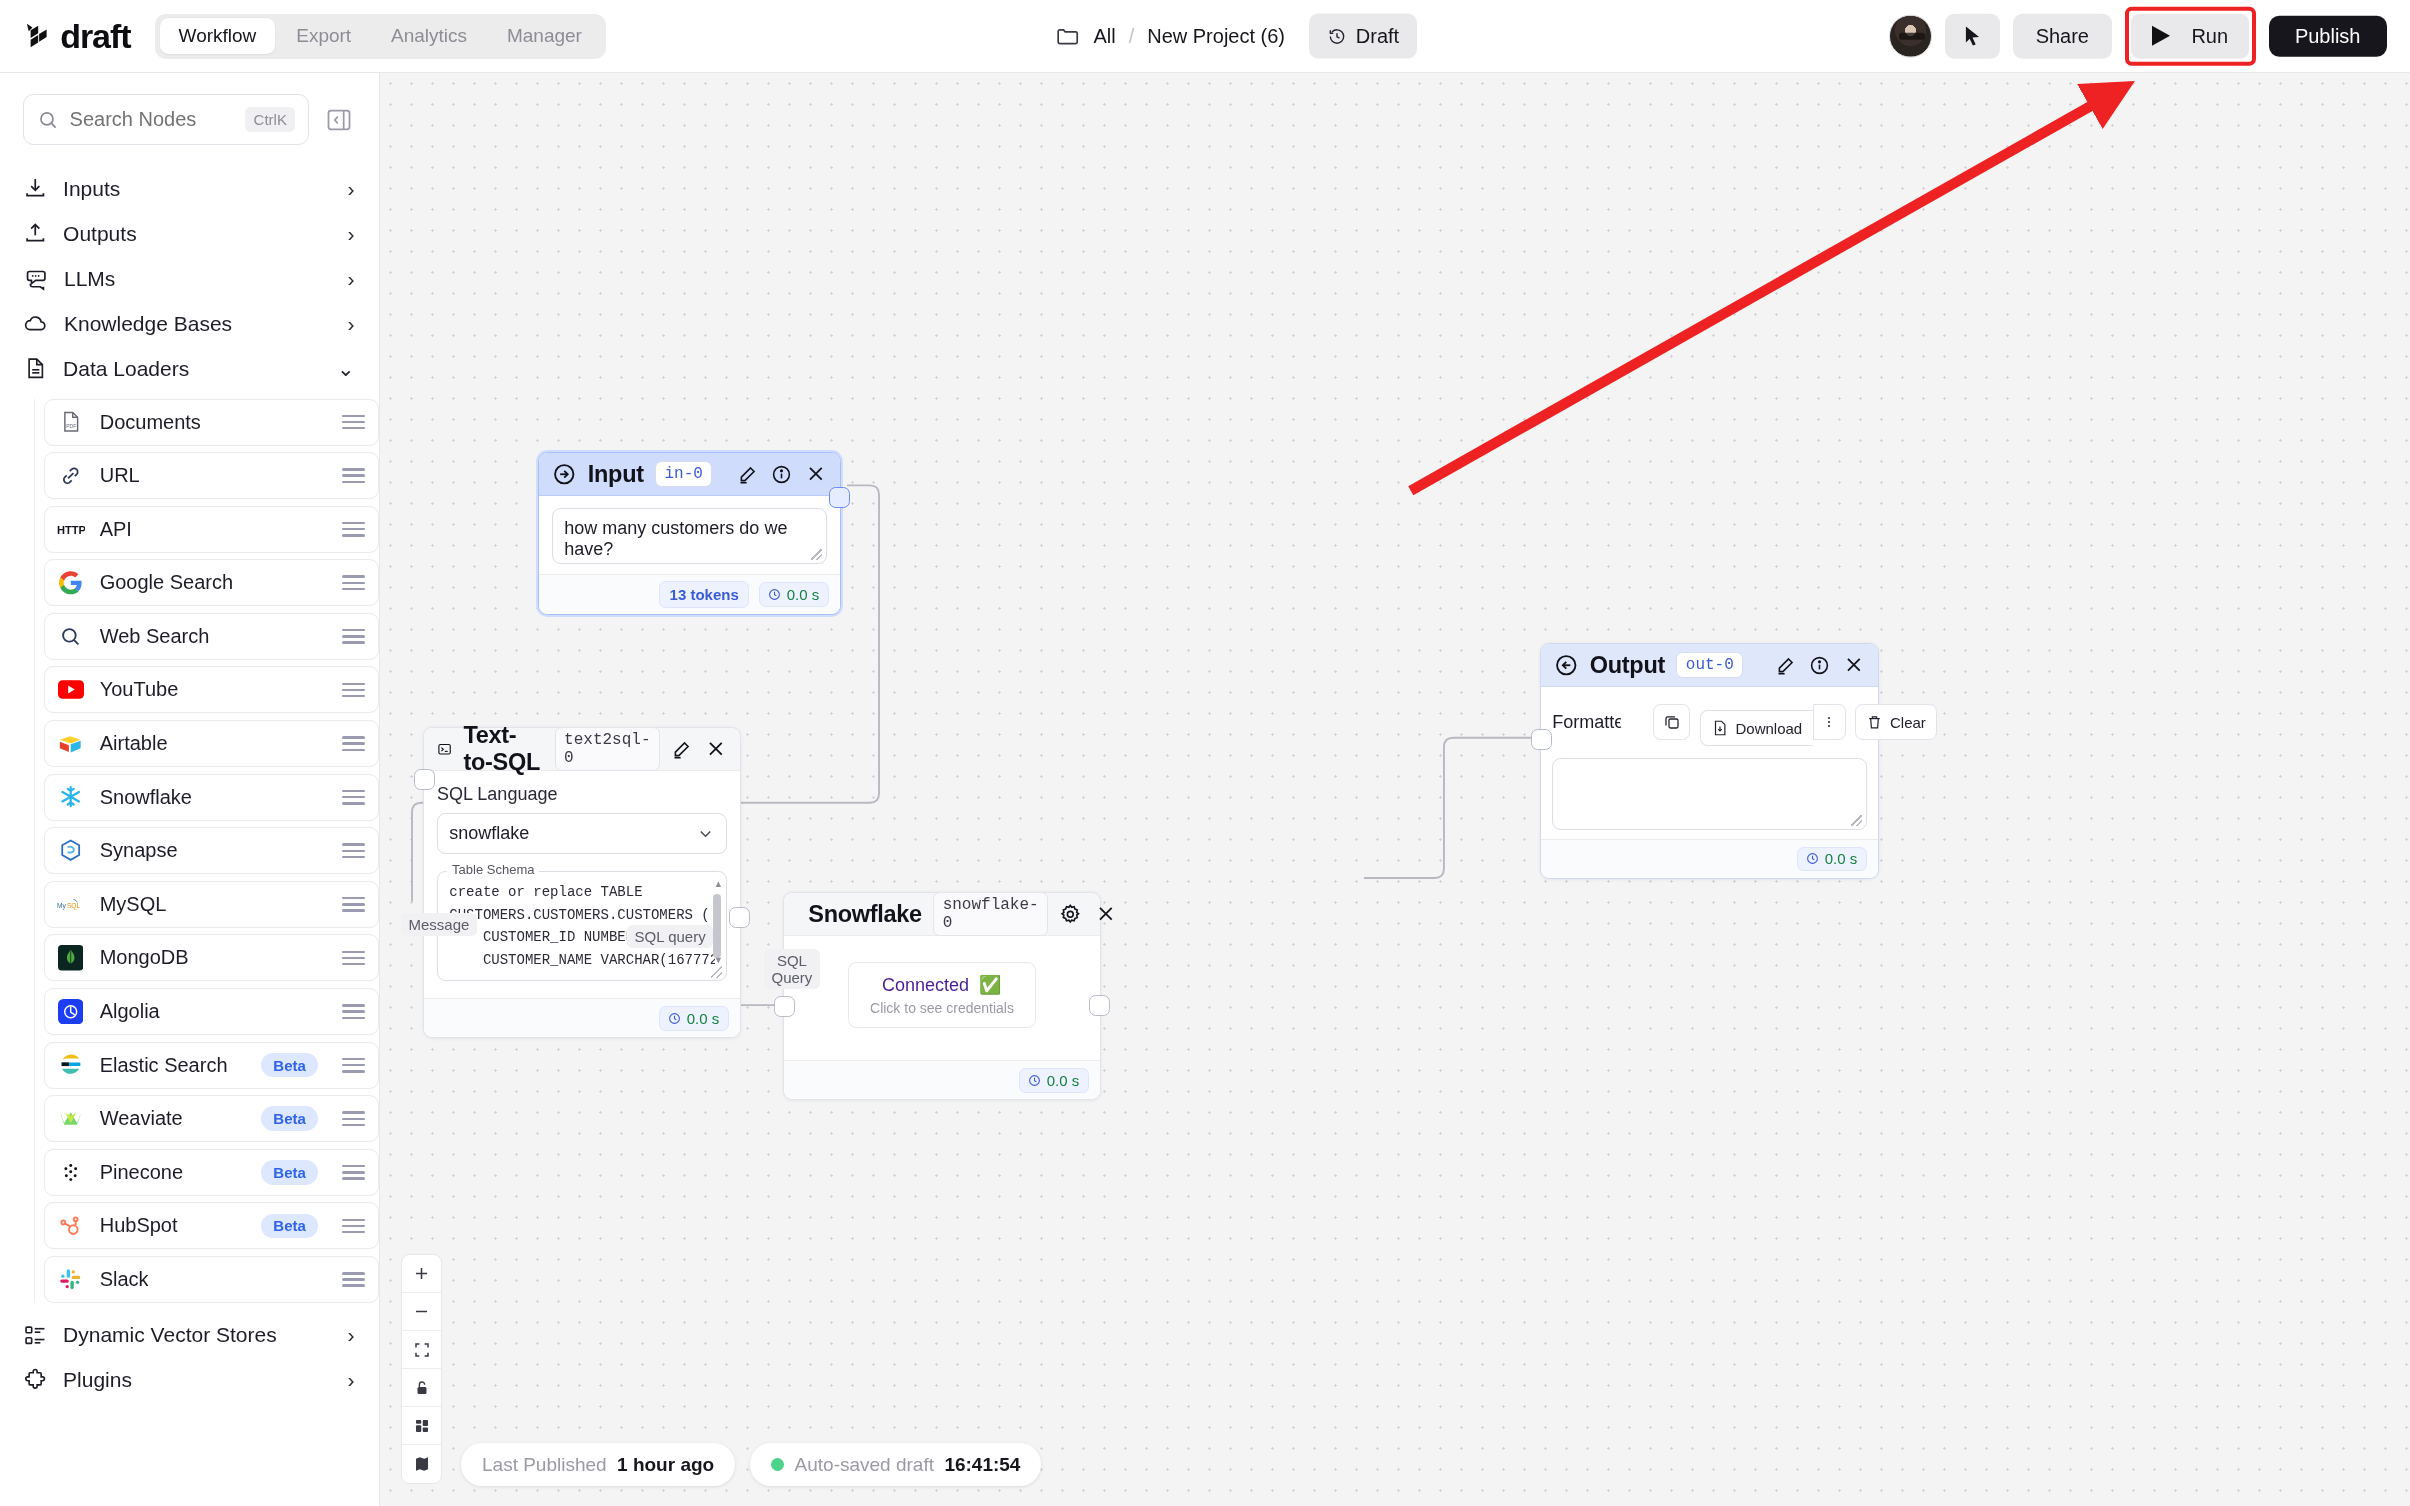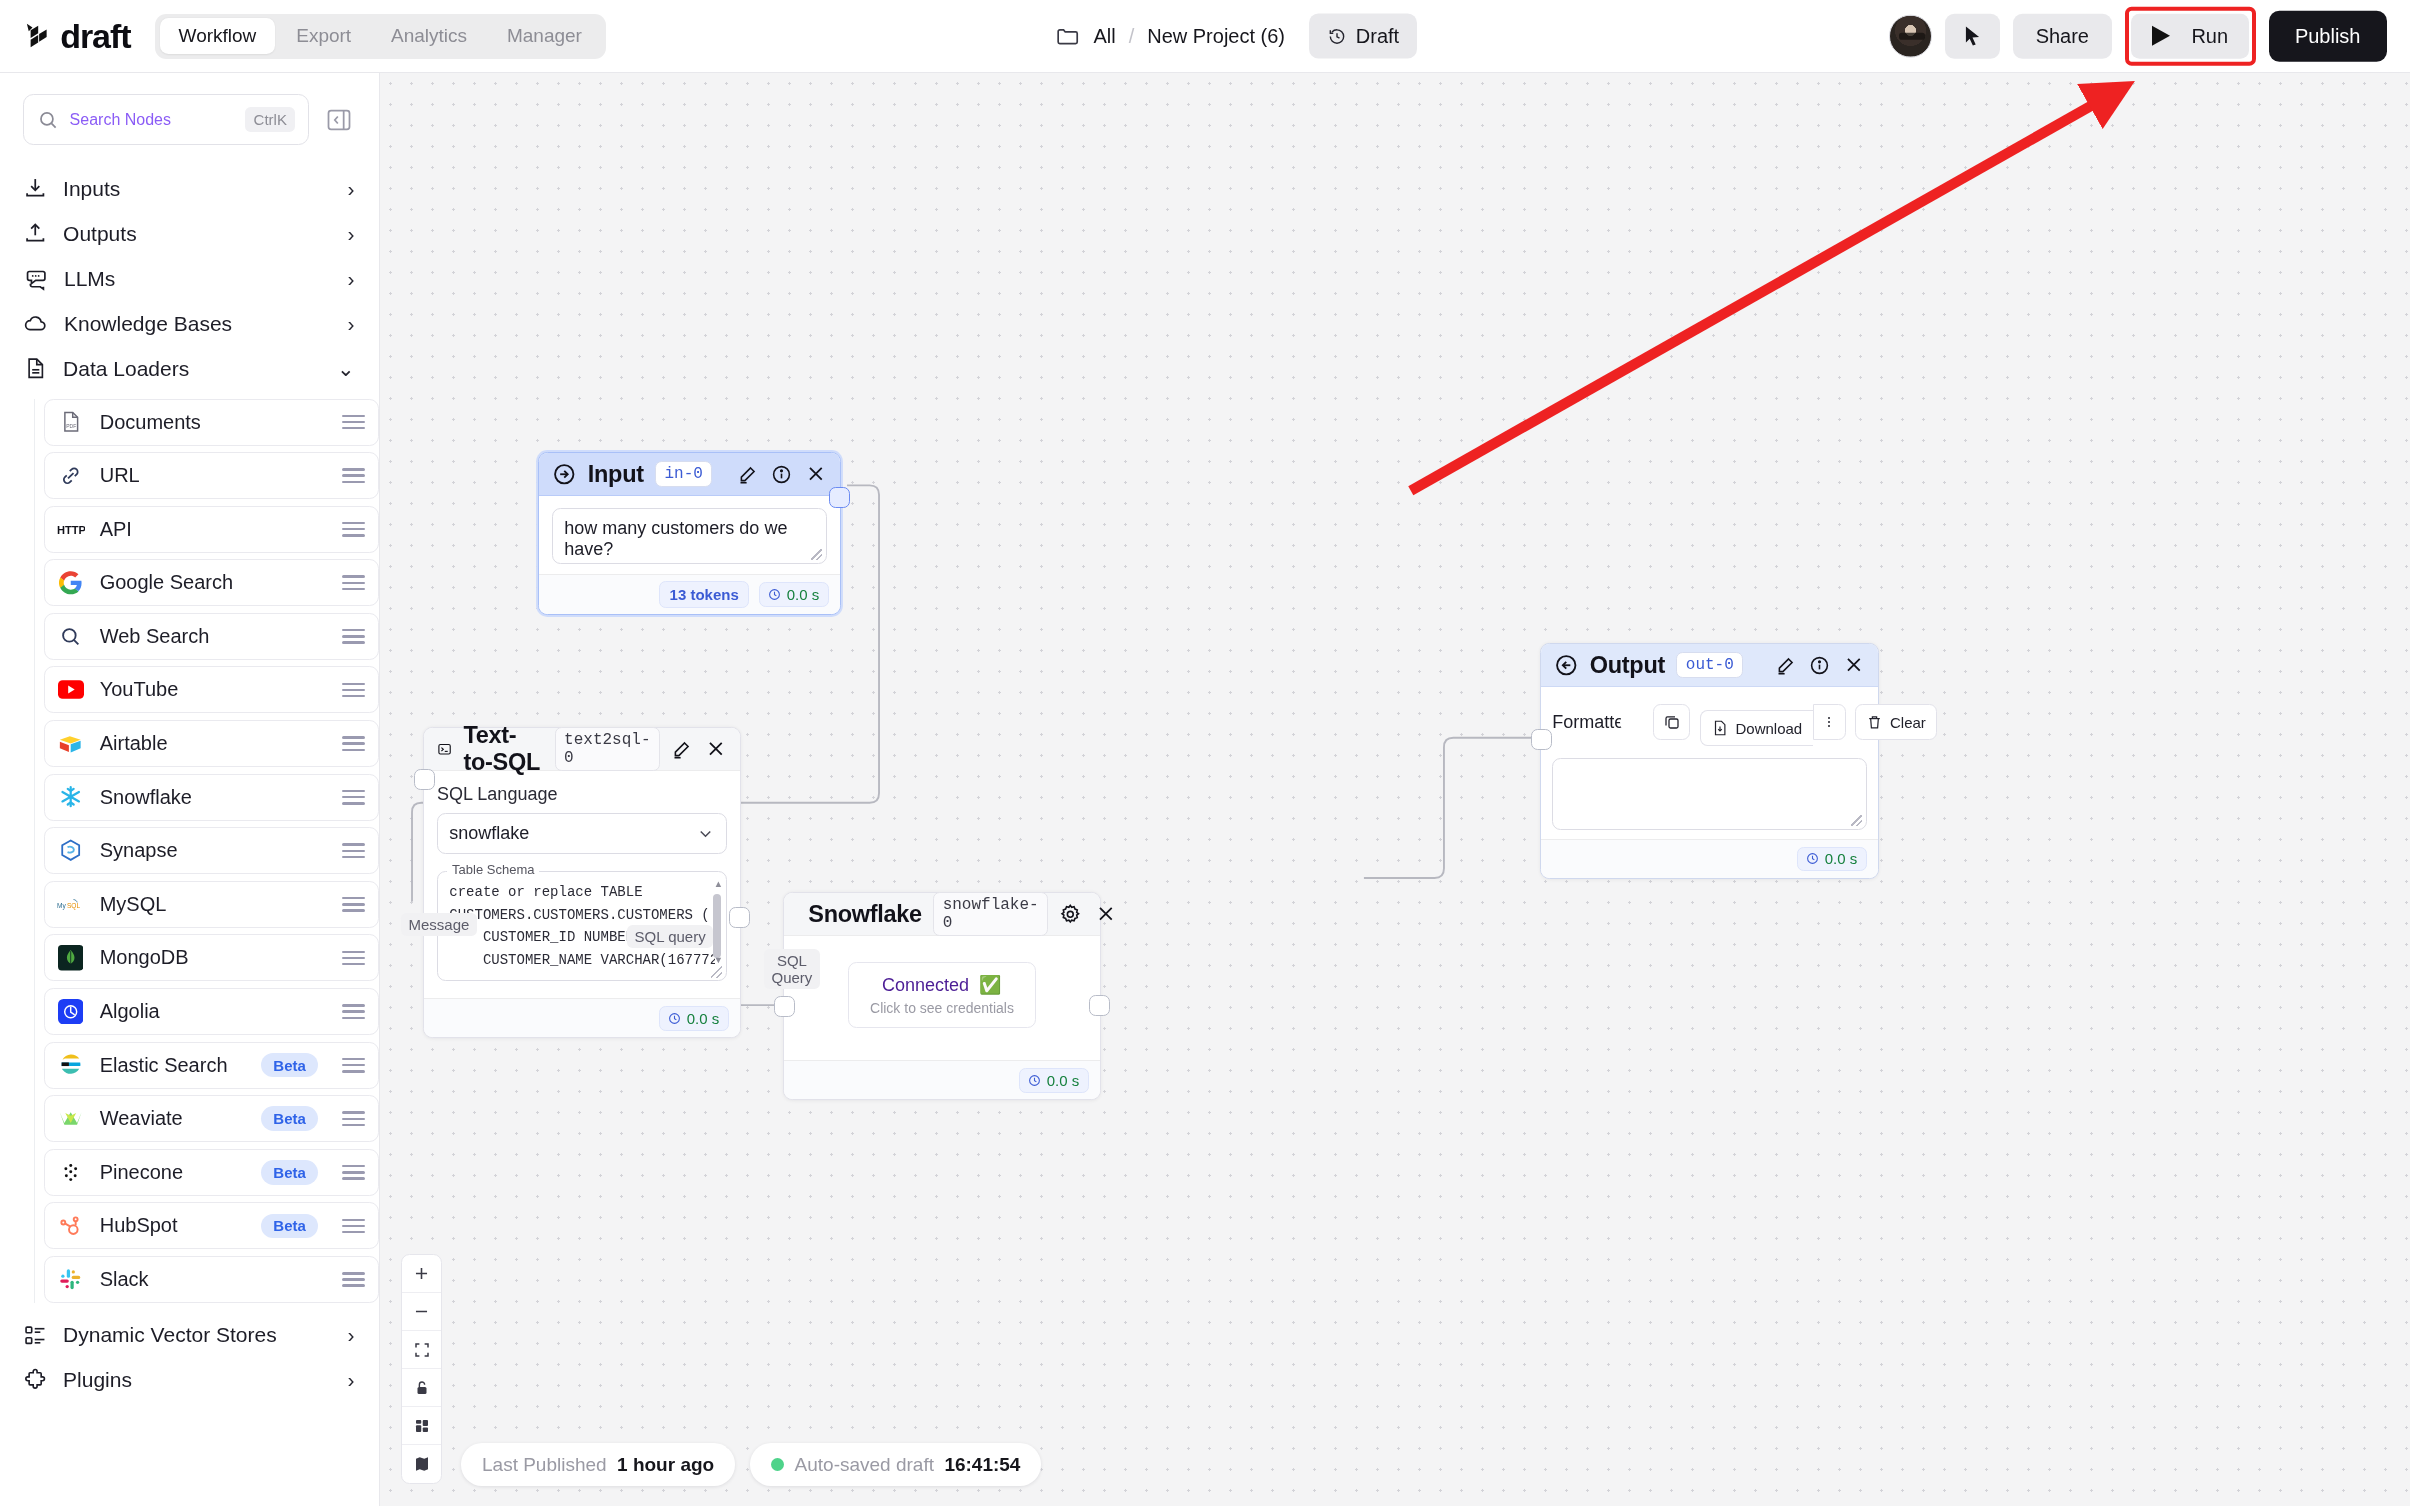--- a/index.html
+++ b/index.html
@@ -65,36 +65,36 @@
   .run-wrap {
     border: 4.7px solid #ee2222; border-radius: 6.6px; padding: 2.8px;
     display: flex; align-items: center;
   }
   .btn-run {
     height: 45px; padding: 0 21px; background: #e9e9ec; border-radius: 8.5px;
     display: flex; align-items: center; gap: 21px; font-size: 20px; color: #16161c; cursor: pointer;
   }
   .play { width: 0; height: 0; border-left: 18px solid #111; border-top: 10.4px solid transparent; border-bottom: 10.4px solid transparent; }
   .btn-dark {
-    height: 51px; padding: 0 26px; background: #16161c; color: #fff;
+    height: 41px; padding: 0 26px; background: #16161c; color: #fff;
     border-radius: 10.4px; display: flex; align-items: center; font-size: 20px; cursor: pointer;
   }
 
   
   .sidebar {
     position: absolute; top: 73px; left: 0; width: 380px; height: 1434px;
     background: #ffffff; border-right: 0.9px solid #e8e8ec; z-index: 30;
     overflow: hidden;
   }
   .search-row { display: flex; align-items: center; gap: 13px; padding: 21px 22.6px 0 22.6px; }
   .search-box {
     flex: 1; height: 51px; border: 0.9px solid #e2e2e8; border-radius: 10.4px;
     display: flex; align-items: center; padding: 0 13px; gap: 11.3px; cursor: text;
   }
-  .search-ph { flex: 1; font-size: 16px; color: #8b5cf6; }
+  .search-ph { flex: 1; font-size: 20px; color: #737373; }
   .kbd { background: #f0f0f3; border-radius: 5.6px; padding: 3.8px 8.5px; font-size: 15px; color: #8d8d95; }
   .collapse-btn { width: 34px; height: 34px; display:flex; align-items:center; justify-content:center; cursor: pointer; }
 
   .nav-list { margin-top: 21px; }
   .nav-row {
     display: flex; align-items: center; height: 45px; padding: 0 24.5px 0 22.6px;
     gap: 16px; cursor: pointer;
   }
   .nav-label { flex: 1; font-size: 21px; color: #1d1d27; }
   .chev { color: #25252f; font-size: 21px; line-height: 1; }

